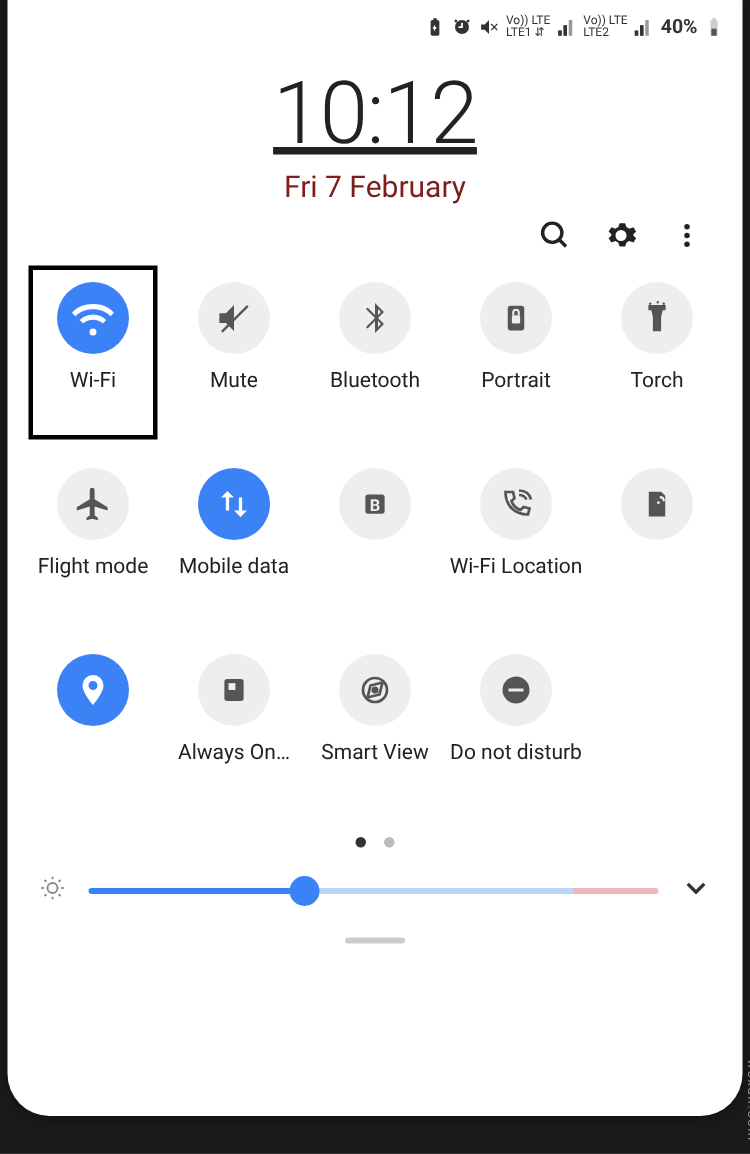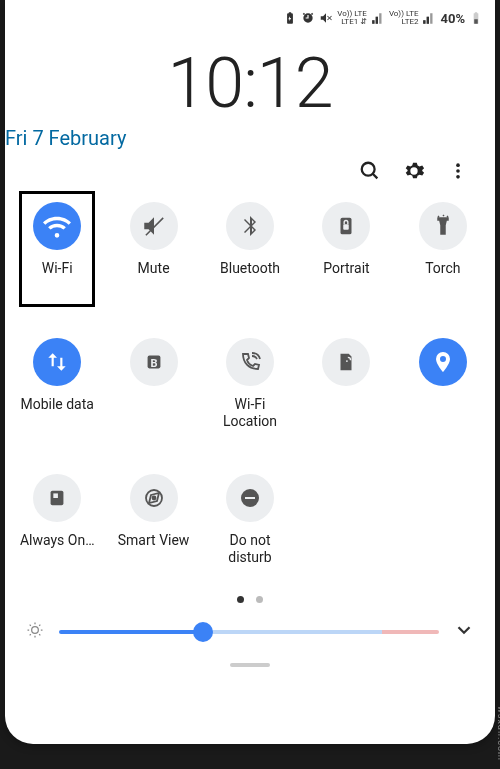--- a/index.html
+++ b/index.html
@@ -1,25 +1,25 @@
 <!DOCTYPE html>
 <html><head>
 <meta charset="utf-8">
 <style>
   html,body{margin:0;padding:0;font-family:-apple-system,Roboto,Arial,sans-serif;background:#000;}
   .phone{width:500px;height:769px;background:#1a1a1a;position:relative;overflow:hidden;}
   .panel{position:absolute;top:0;left:5px;right:5px;bottom:25px;background:#fff;border-radius:0 0 28px 28px;box-shadow:0 2px 8px rgba(0,0,0,0.3);}
   .status-bar{display:flex;justify-content:flex-end;align-items:center;padding:4px 12px 0 12px;height:28px;gap:4px;font-size:10px;color:#333;}
   .status-bar svg{width:14px;height:14px;}
-  .status-small{font-size:8px;line-height:8px;text-align:right;}
-  .clock{text-align:center;font-size:70px;font-weight:300;color:#222;margin-top:10px;letter-spacing:-1px;}
-  .date{text-align:left;font-size:20px;color:#0369a1;margin-top:2px;}
+  .status-small{font-size:8px;line-height:8px;}
+  .clock{text-align:center;font-size:58px;font-weight:300;color:#222;margin-top:10px;letter-spacing:-1px;text-decoration:underline;}
+  .date{text-align:center;font-size:20px;color:#7f1d1d;margin-top:2px;}
   .actions{display:flex;justify-content:flex-end;align-items:center;gap:22px;padding:10px 26px 0 0;}
   .actions .ic{width:22px;height:22px;display:flex;align-items:center;justify-content:center;cursor:pointer;}
-  .grid{display:grid;grid-template-columns:repeat(5,1fr);gap:12px;padding:14px 10px 0 10px;}
+  .grid{display:grid;grid-template-columns:repeat(5,1fr);gap:0;padding:14px 10px 0 10px;}
   .tile{display:flex;flex-direction:column;align-items:center;padding:6px 0 26px 0;cursor:pointer;}
   .circle{width:48px;height:48px;border-radius:50%;display:flex;align-items:center;justify-content:center;}
   .off{background:#eceef0;color:#555;}
   .on{background:#3b82f6;color:#fff;}
   .label{font-size:14px;color:#222;text-align:center;margin-top:10px;line-height:17px;min-height:34px;}
   .highlight{position:relative;}
   .highlight::before{content:"";position:absolute;top:-5px;left:4px;right:4px;height:110px;border:3px solid #000;}
   .pager{display:flex;justify-content:center;gap:12px;margin-top:4px;}
   .dot{width:7px;height:7px;border-radius:50%;background:#bbb;}
   .dot.active{background:#333;}
@@ -128,20 +128,28 @@
 
     <div class="tile">
       <div class="circle off">
         <svg viewBox="0 0 24 24" width="24" height="24" fill="#555">
               <path d="M9 7h6l-1 4v9h-4v-9zM7 4h10v2H7zM12 2l1-1M8 3l-1-1M16 3l1-1" stroke="#555" stroke-width="1.5"></path>
             </svg>
       </div>
       <div class="label">Torch</div>
     </div>
 
+    <div class="tile">
+      <div class="circle off">
+        <svg viewBox="0 0 24 24" width="26" height="26" fill="#555">
+              <path d="M21 16v-2l-8-5V3.5a1.5 1.5 0 00-3 0V9l-8 5v2l8-2.5V19l-2 1.5V22l3.5-1 3.5 1v-1.5L13 19v-5.5z"></path>
+            </svg>
+      </div>
+      <div class="label">Flight mode</div>
+    </div>
 
 
     <div class="tile">
       <div class="circle on">
         <svg viewBox="0 0 24 24" width="26" height="26" fill="#fff">
               <path d="M8 4l-4 4h3v8h2V8h3zm8 16l4-4h-3V8h-2v8h-3z"></path>
             </svg>
       </div>
       <div class="label">Mobile data</div>
     </div>

